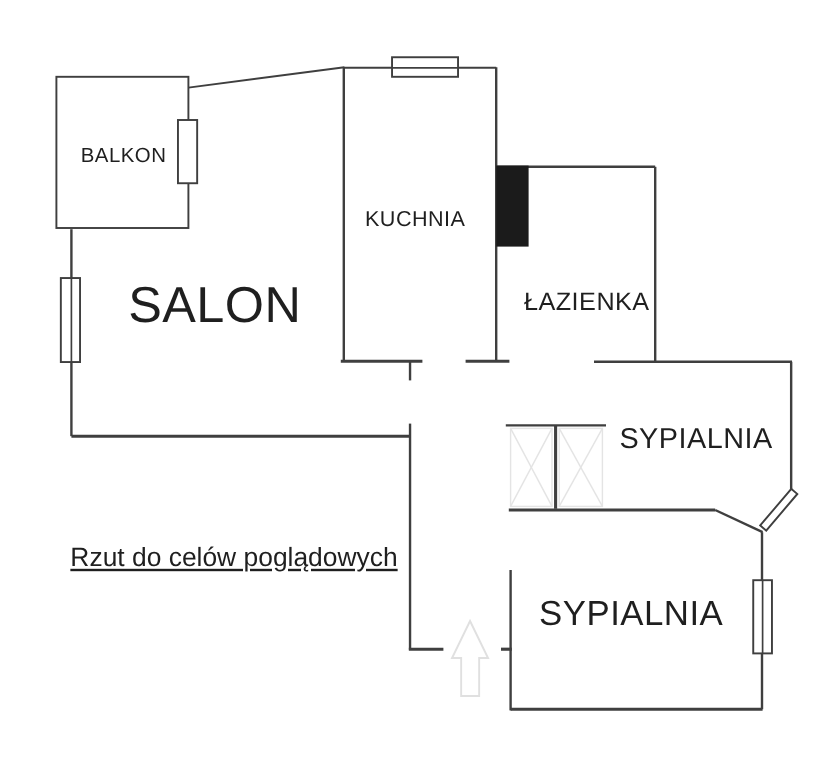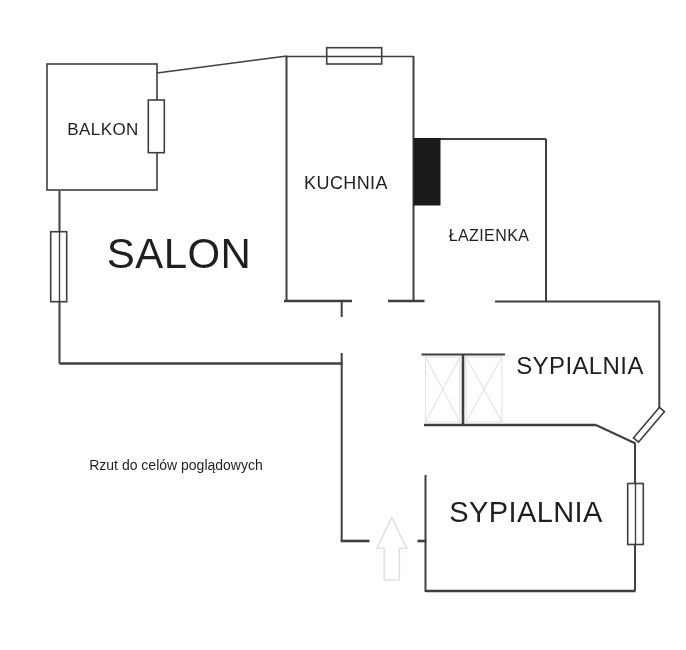--- a/index.html
+++ b/index.html
@@ -31,24 +31,24 @@
   .room-label{
     position:absolute;
     transform:translate(-50%,-50%);
     color:var(--text);
     white-space:nowrap;
     letter-spacing:0.4px;
   }
   .lbl-balkon{left:103px;top:130px;font-size:17px;}
   .lbl-salon{left:179px;top:254px;font-size:42px;}
   .lbl-kuchnia{left:346px;top:183px;font-size:18px;}
-  .lbl-lazienka{left:489px;top:236px;font-size:16px;}
+  .lbl-lazienka{left:489px;top:252px;font-size:21px;}
   .lbl-syp1{left:580px;top:366px;font-size:24px;}
   .lbl-syp2{left:526px;top:512px;font-size:29px;}
-  .lbl-note{left:176px;top:465px;font-size:14px;letter-spacing:0;}
+  .lbl-note{left:195px;top:465px;font-size:22px;letter-spacing:0;text-decoration:underline;}
 </style>
 </head>
 <body>
 
 <div id="plan">
 
   <svg width="686" height="650" viewBox="0 0 686 650">
 
     <rect x="47" y="64" width="110" height="126" class="wall-thin"></rect>
 

